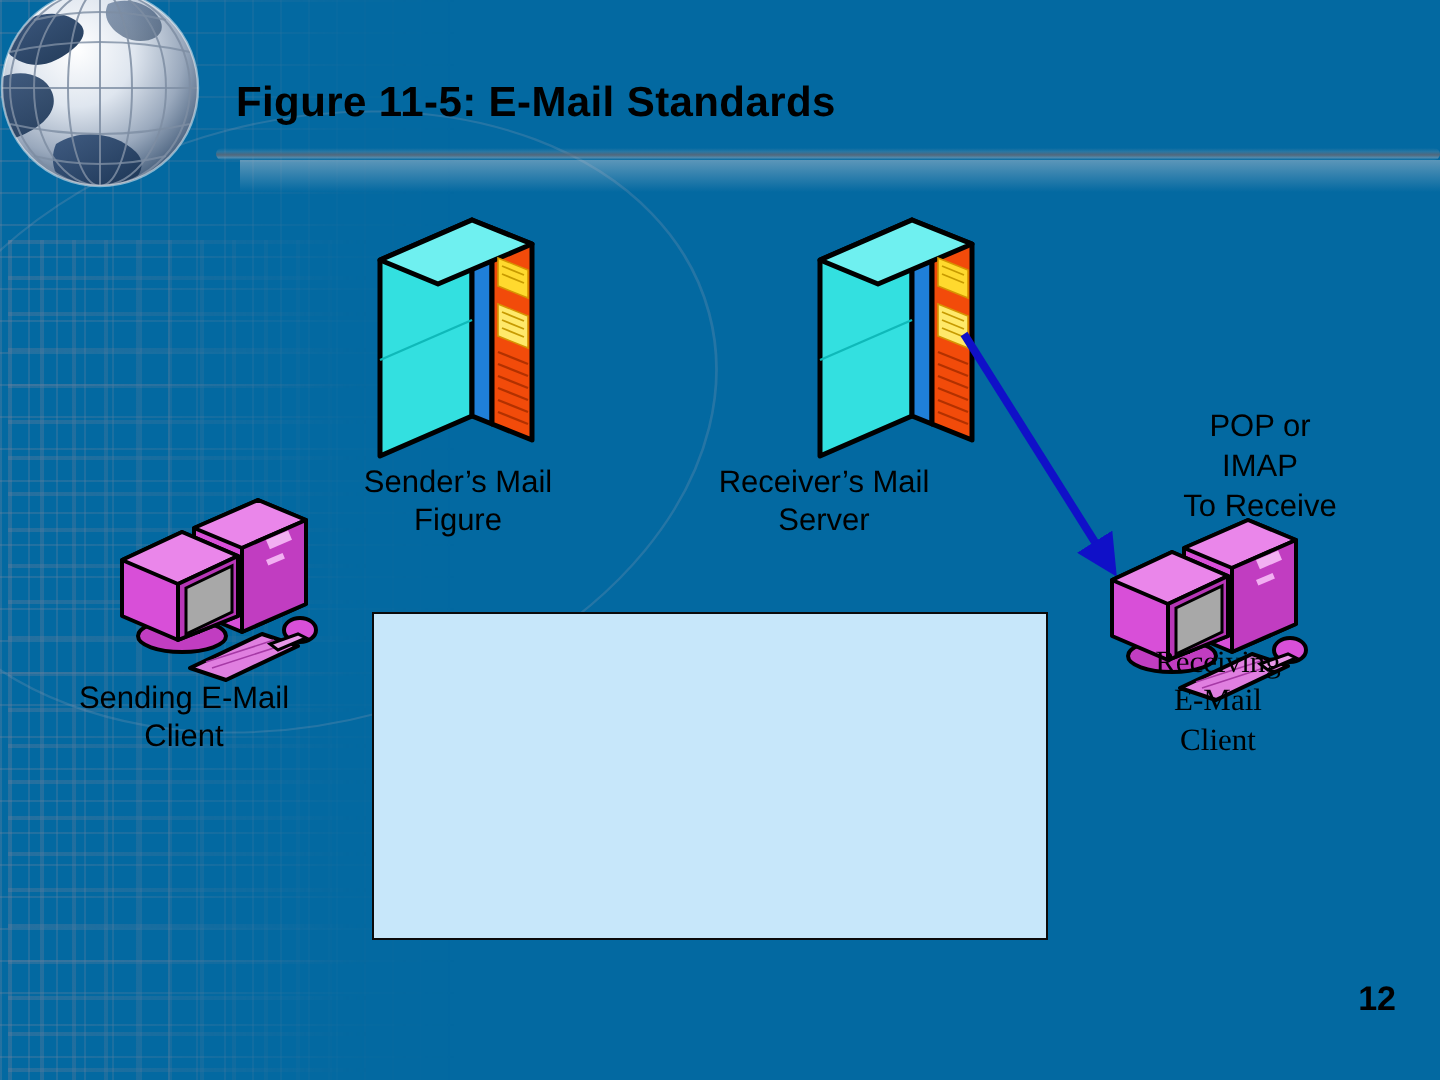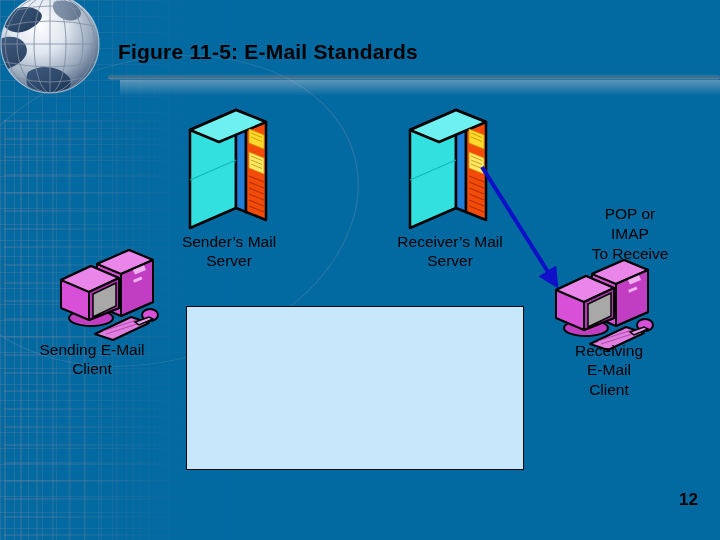--- a/index.html
+++ b/index.html
@@ -242,21 +242,21 @@
         <line x1="65" y1="33" x2="76" y2="37.5"></line>
         <line x1="65" y1="52" x2="76" y2="56.5"></line>
         <line x1="65" y1="56" x2="76" y2="60.5"></line>
         <line x1="65" y1="60" x2="76" y2="64.5"></line>
       </g>
 
       <line x1="4" y1="76" x2="50" y2="56" stroke="#0fb9b9" stroke-width="1.2"></line>
     </svg>
   </div>
   <div class="caption" style="left:153px; top:232px; width:152px;">Sender’s Mail
-Server</div>
+Figure</div>
 
   <div class="node" style="left:406px; top:104px;">
     <svg width="86" height="132" viewBox="0 0 86 132" aria-hidden="true">
       <polygon points="4,26 50,6 50,104 4,124" fill="#33e0e0" stroke="#000000" stroke-width="2.5" stroke-linejoin="round"></polygon>
       <polygon points="50,6 60,10 60,108 50,104" fill="#1f7fd8" stroke="#000000" stroke-width="2.5" stroke-linejoin="round"></polygon>
       <polygon points="60,10 80,18 80,116 60,108" fill="#f24b0a" stroke="#000000" stroke-width="2.5" stroke-linejoin="round"></polygon>
       <polygon points="4,26 50,6 80,18 33,38" fill="#6ff0f0" stroke="#000000" stroke-width="2.5" stroke-linejoin="round"></polygon>
       <polygon points="63,25 78,31 78,45 63,39" fill="#ffd92e" stroke="#d79400" stroke-width="0.8"></polygon>
       <polygon points="63,48 78,54 78,70 63,64" fill="#ffe96a" stroke="#d79400" stroke-width="0.8"></polygon>
       <g stroke="#b23100" stroke-width="1.1">
@@ -270,21 +270,21 @@
       <g stroke="#c79a00" stroke-width="0.9">
         <line x1="65" y1="29" x2="76" y2="33.5"></line>
         <line x1="65" y1="33" x2="76" y2="37.5"></line>
         <line x1="65" y1="52" x2="76" y2="56.5"></line>
         <line x1="65" y1="56" x2="76" y2="60.5"></line>
         <line x1="65" y1="60" x2="76" y2="64.5"></line>
       </g>
       <line x1="4" y1="76" x2="50" y2="56" stroke="#0fb9b9" stroke-width="1.2"></line>
     </svg>
   </div>
-  <div class="caption" style="left:370px; top:232px; width:160px;">Receiver’s Mail
+  <div class="caption" style="left:332px; top:232px; width:160px;">Receiver’s Mail
 Server</div>
 
   <div class="node" style="left:470px; top:155px;">
     <svg width="110" height="150" viewBox="0 0 110 150" aria-hidden="true">
       <defs>
         <marker id="arrowhead" markerWidth="5.2" markerHeight="5.2" refX="3.6" refY="2.6" orient="auto">
           <polygon points="0,0 5.2,2.6 0,5.2" fill="#1010c8"></polygon>
         </marker>
       </defs>
       <line x1="12" y1="12" x2="85" y2="128" stroke="#1010c8" stroke-width="4" marker-end="url(#arrowhead)"></line>
@@ -340,21 +340,21 @@
       <polygon points="36,48 59,37 59,60 36,71" fill="#a8a8a8" stroke="#000000" stroke-width="1.5"></polygon>
       <polygon points="38,88 74,71 92,77 56,94" fill="#e07fe0" stroke="#000000" stroke-width="2" stroke-linejoin="round"></polygon>
       <g stroke="#a63aa6" stroke-width="0.8">
         <line x1="46" y1="85" x2="80" y2="74"></line>
         <line x1="49" y1="88" x2="83" y2="77"></line>
       </g>
       <ellipse cx="93" cy="69" rx="8" ry="6" fill="#d84fd8" stroke="#000000" stroke-width="2"></ellipse>
       <polygon points="78,76 92,71 96,73 82,79" fill="#e899e8" stroke="#000000" stroke-width="1.5"></polygon>
     </svg>
   </div>
-  <div class="caption" style="left:535px; top:341px; width:148px;">Receiving
+  <div class="caption" style="left:535px; top:322px; width:148px;font-family:Liberation Serif, serif;">Receiving
 E-Mail
 Client</div>
 
   <div class="textbox">
   </div>
 
   <div class="page-num">12</div>
 
 </div>
 

